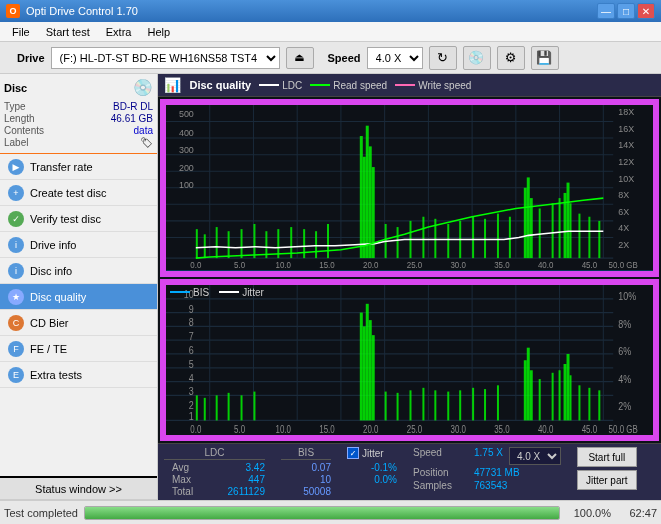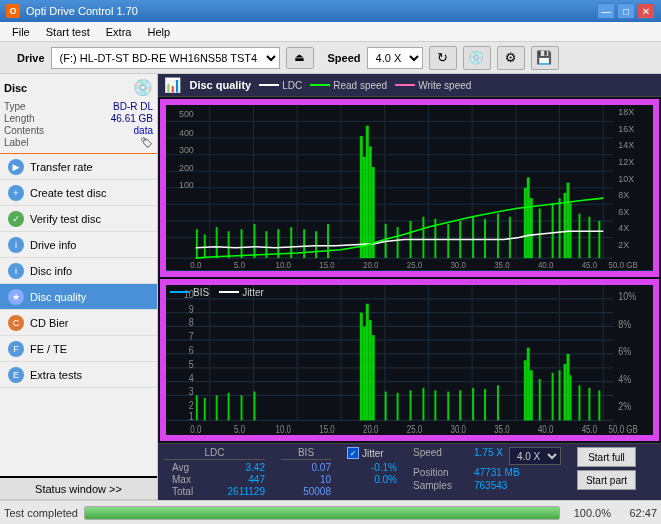--- a/index.html
+++ b/index.html
@@ -520,21 +520,21 @@
           <span class="speed-val">47731 MB</span>
         </div>
         <div class="speed-row">
           <span class="speed-key">Samples</span>
           <span class="speed-val">763543</span>
         </div>
       </div>
 
       <div class="action-btns">
         <button class="action-btn">Start full</button>
-        <button class="action-btn">Start part</button>
+        <button class="action-btn">Jitter part</button>
       </div>
     </div>
   </div>
 </div>
 
 <div class="progress-bar-container">
   <span class="status-text">Test completed</span>
   <div class="progress-track">
     <div class="progress-fill" style="width: 100%;"></div>
   </div>

